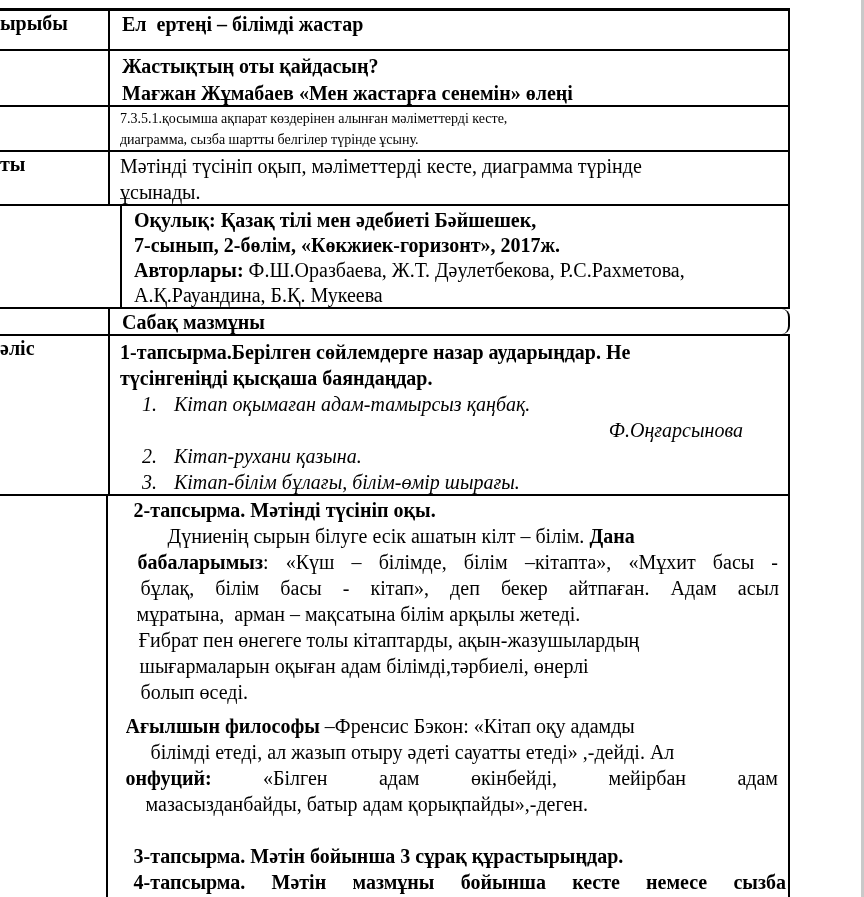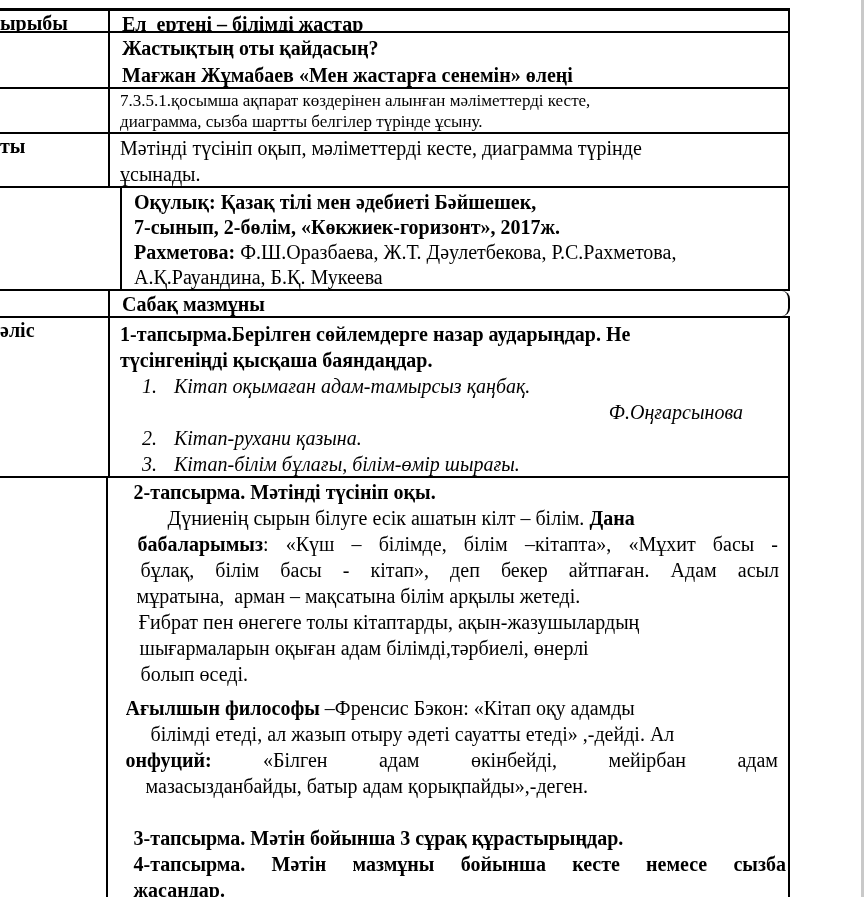--- a/index.html
+++ b/index.html
@@ -25,34 +25,34 @@
   .row.last{border-bottom:none;}
   .lc{
     box-sizing:border-box;width:110px;border-right:2px solid #000;
     font-weight:bold;white-space:pre-wrap;overflow:hidden;
     padding-top:1px;
   }
   .rc{
     box-sizing:border-box;width:680px;border-right:2px solid #000;
     overflow:hidden;
   }
-  .r1{height:22px;}
+  .r1{height:40px;}
   .r2{height:56px;}
   .r3{height:45px;}
   .r4{height:54px;}
   .r5{height:103px;padding-left:14px;}
   .r6{height:27px;}
   .r7{height:160px;}
   .r8{height:419px;gap:18px;}
   .tline{white-space:pre-wrap;line-height:26px;}
   .b{font-weight:bold;}
   .r1 .rc{padding-left:12px;line-height:19px;font-weight:bold;}
   .r2 .rc{padding:2px 8px 6px 12px;font-weight:bold;}
   .r2 .tline{line-height:27px;}
-  .r3 .rc{padding:1px 8px 9px 10px;font-size:17px;}
+  .r3 .rc{padding:1px 8px 9px 10px;font-size:14px;}
   .r3 .tline{line-height:21px;}
   .r4 .rc{padding:1px 8px 0 10px;}
   .r5 .rc{padding:2px 8px 0 12px;}
   .r5 .tline{line-height:25px;}
   .r6 .rc{padding-left:12px;line-height:24px;font-weight:bold;border-radius:8px;}
   .r7 .rc{padding:3px 10px 0 10px;}
   .r7 .heading{font-weight:bold;}
   .list-item{white-space:pre-wrap;line-height:26px;font-style:italic;padding-left:22px;}
   .inum{display:inline-block;width:32px;}
   .author-line{white-space:pre-wrap;line-height:26px;font-style:italic;text-align:right;padding-right:35px;}
@@ -112,21 +112,21 @@
         <div class="tline">Мәтінді түсініп оқып, мәліметтерді кесте, диаграмма түрінде</div>
         <div class="tline">ұсынады.</div>
       </div>
     </div>
 
     <div class="row r5">
       <div class="lc"></div>
       <div class="rc">
         <div class="tline b">Оқулық: Қазақ тілі мен әдебиеті Бәйшешек,</div>
         <div class="tline b">7-сынып, 2-бөлім, «Көкжиек-горизонт», 2017ж.</div>
-        <div class="tline"><span class="b">Рахметова:</span><span> Ф.Ш.Оразбаева, Ж.Т. Дәулетбекова, Р.С.Рахметова,</span></div>
+        <div class="tline"><span class="b">Авторлары:</span><span> Ф.Ш.Оразбаева, Ж.Т. Дәулетбекова, Р.С.Рахметова,</span></div>
         <div class="tline">А.Қ.Рауандина, Б.Қ. Мукеева</div>
       </div>
     </div>
 
     <div class="row r6">
       <div class="lc"></div>
       <div class="rc">
           <div class="tline">Сабақ мазмұны</div>
         </div>
     </div>

